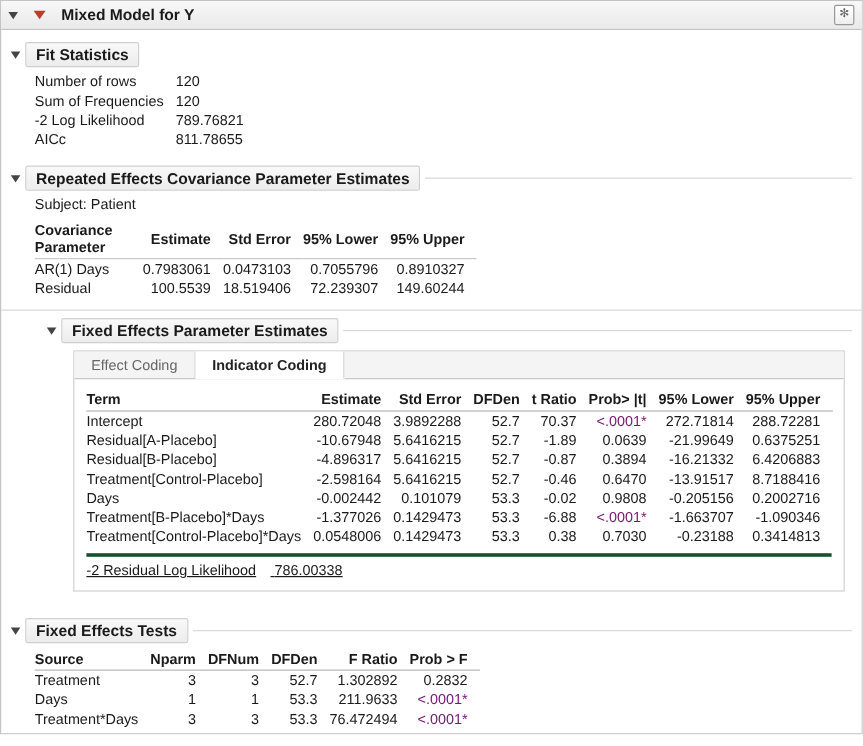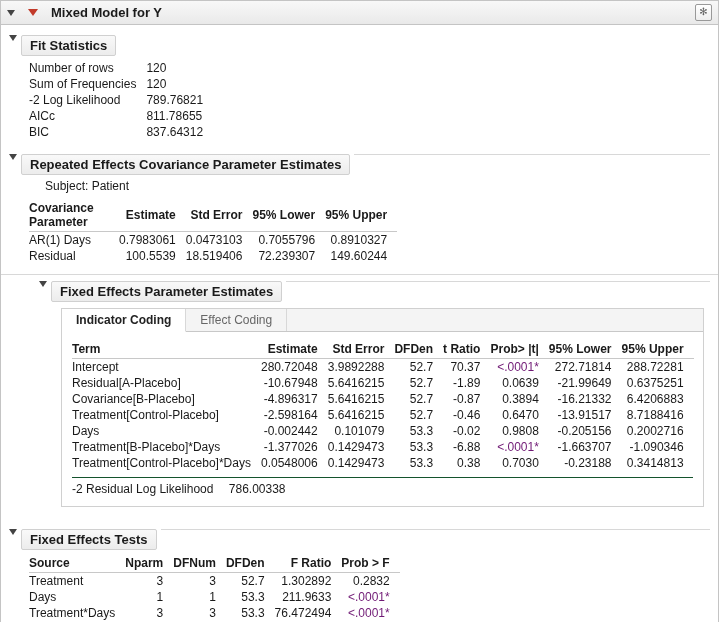--- a/index.html
+++ b/index.html
@@ -49,20 +49,21 @@
     font-size: 10px;
     line-height: 14px;
     text-align: center;
     color: #666;
   }
   .section {
     padding: 4px 8px;
   }
   .section-head {
     display:flex;
+    align-items:center;
     gap:4px;
     margin: 6px 0 4px 0;
   }
   .section-title {
     font-weight: bold;
     font-size: 13px;
     background: linear-gradient(to bottom,#f9f9f9,#ececec);
     border: 1px solid #d0d0d0;
     border-radius:2px;
     padding: 2px 8px;
@@ -73,21 +74,21 @@
     flex: 1;
     height: 1px;
     background: #d8d8d8;
   }
   .fit-table {
     margin-left: 20px;
     border-collapse: collapse;
   }
   .fit-table td { padding: 1px 10px 1px 0; }
   .fit-table td.num { font-variant-numeric: tabular-nums; }
-  .subject-line { margin: 4px 0 6px 36px; }
+  .subject-line { margin: 4px 0 6px 20px; }
   .data-table {
     border-collapse: collapse;
     margin-left: 20px;
   }
   .data-table th {
     text-align: left;
     font-weight: bold;
     padding: 2px 10px 2px 0;
     border-bottom: 1px solid #c8c8c8;
     white-space: nowrap;
@@ -127,22 +128,23 @@
     background:#fff;
     color:#222;
     font-weight:bold;
     border-bottom:1px solid #fff;
     margin-bottom:-1px;
   }
   .sub-inner { padding:8px 10px 10px 10px; }
   .loglik-line {
     margin-top:6px;
     padding-top:4px;
-    border-top:1px solid #14532d;
+    border-top:3px solid #14532d;
     font-size:12px;
+    text-decoration:underline;
   }
   .loglik-label { margin-right:12px; }
 </style>
 </head>
 <body>
 
 <div class="panel">
 
   <div class="header-bar">
     <div class="header-left">
@@ -168,24 +170,20 @@
             <td>Sum of Frequencies</td>
             <td class="num">120</td>
           </tr>
       <tr>
             <td>-2 Log Likelihood</td>
             <td class="num">789.76821</td>
           </tr>
       <tr>
             <td>AICc</td>
             <td class="num">811.78655</td>
-          </tr>
-      <tr>
-            <td>BIC</td>
-            <td class="num">837.64312</td>
           </tr>
     </tbody>
       </table>
   </div>
 
   <div class="section">
     <div class="section-head">
       <span class="tri-down"></span>
       <span class="section-title">Repeated Effects Covariance Parameter Estimates</span>
       <span class="section-rule"></span>
@@ -222,22 +220,22 @@
 
   <div class="section" style="padding-top:0;padding-left:38px;">
     <div class="section-head">
       <span class="tri-down"></span>
       <span class="section-title">Fixed Effects Parameter Estimates</span>
       <span class="section-rule"></span>
     </div>
 
     <div class="sub-panel">
       <div class="tabs">
+        <div class="tab">Effect Coding</div>
         <div class="tab active">Indicator Coding</div>
-        <div class="tab">Effect Coding</div>
       </div>
       <div class="sub-inner">
         <table class="data-table" style="margin-left:0;width:100%;">
           <tbody>
               <tr>
             <th>Term</th>
             <th class="rt">Estimate</th>
             <th class="rt">Std Error</th>
             <th class="rt">DFDen</th>
             <th class="rt">t Ratio</th>
@@ -261,21 +259,21 @@
                 <td>Residual[A-Placebo]</td>
                 <td class="rt">-10.67948</td>
                 <td class="rt">5.6416215</td>
                 <td class="rt">52.7</td>
                 <td class="rt">-1.89</td>
                 <td class="rt ">0.0639</td>
                 <td class="rt">-21.99649</td>
                 <td class="rt">0.6375251</td>
               </tr>
               <tr>
-                <td>Covariance[B-Placebo]</td>
+                <td>Residual[B-Placebo]</td>
                 <td class="rt">-4.896317</td>
                 <td class="rt">5.6416215</td>
                 <td class="rt">52.7</td>
                 <td class="rt">-0.87</td>
                 <td class="rt ">0.3894</td>
                 <td class="rt">-16.21332</td>
                 <td class="rt">6.4206883</td>
               </tr>
               <tr>
                 <td>Treatment[Control-Placebo]</td>

